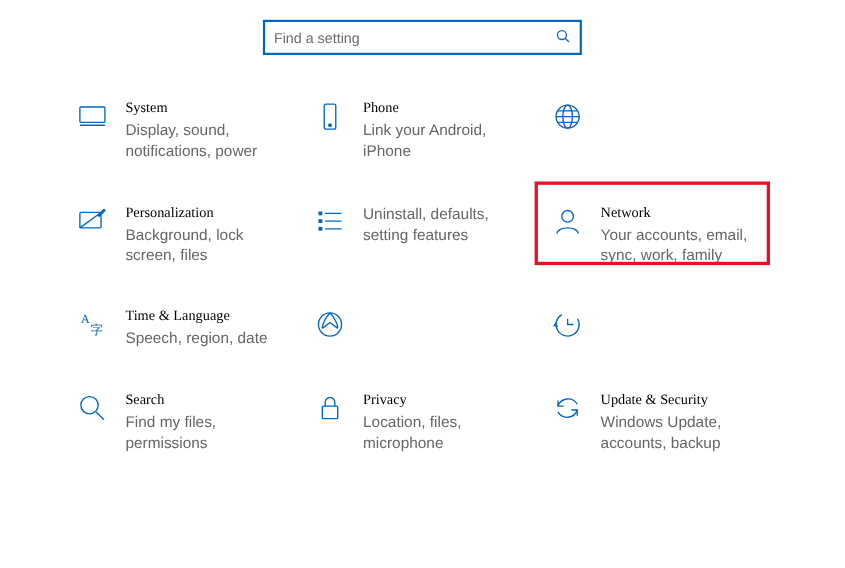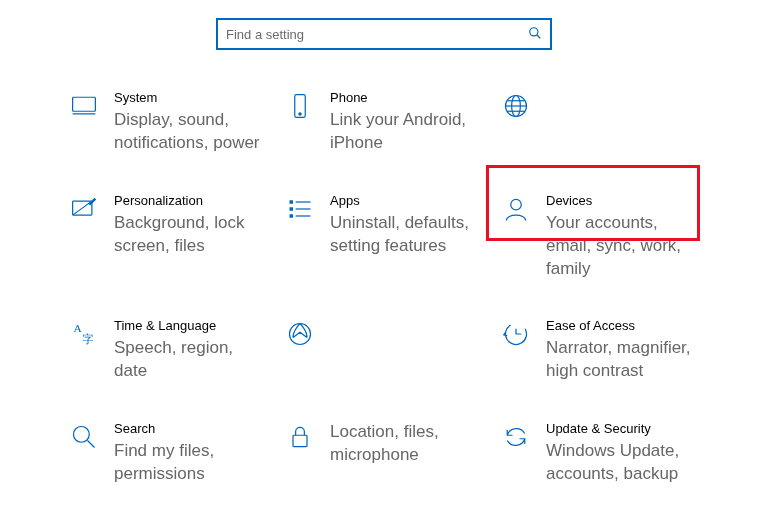--- a/index.html
+++ b/index.html
@@ -11,21 +11,21 @@
     overflow: hidden;
     color: #000;
   }
   .search-wrap {
     display: flex;
     justify-content: center;
     padding-top: 18px;
     padding-bottom: 40px;
   }
   .search-box {
-    width: 336px;
+    width: 290px;
     height: 32px;
     border: 2px solid #0067c0;
     display: flex;
     align-items: center;
     padding: 0 8px;
     position: relative;
   }
   .search-box input {
     border: none;
     outline: none;
@@ -61,23 +61,24 @@
     justify-content: center;
     color: #0067c0;
   }
   .tile-icon svg { width: 28px; height: 28px; stroke: #0067c0; fill: none; stroke-width: 1.4; }
   .tile-text { padding-top: 0px; max-width: 150px; }
   .tile-title {
     font-size: 13px;
     color: #000;
     line-height: 1.3;
     margin-bottom: 2px;
+    font-family: Liberation Serif, serif;
   }
   .tile-desc {
-    font-size: 17px;
+    font-size: 14px;
     color: #666;
     line-height: 1.35;
   }
   .highlight {
     position: absolute;
     border: 3px solid #e81123;
     pointer-events: none;
   }
 </style>
 </head>
@@ -155,34 +156,33 @@
       <svg viewBox="0 0 32 32">
         <rect x="4" y="6" width="4" height="4" fill="#0067c0" stroke="none"></rect>
           <line x1="11" y1="8" x2="28" y2="8"></line>
         <rect x="4" y="14" width="4" height="4" fill="#0067c0" stroke="none"></rect>
           <line x1="11" y1="16" x2="28" y2="16"></line>
         <rect x="4" y="22" width="4" height="4" fill="#0067c0" stroke="none"></rect>
           <line x1="11" y1="24" x2="28" y2="24"></line>
       </svg>
     </div>
     <div class="tile-text">
-      <div class="tile-title">Apps</div>
       <div class="tile-desc">Uninstall, defaults, setting features</div>
     </div>
   </div>
 
   <div class="tile">
     <div class="tile-icon">
       <svg viewBox="0 0 32 32">
           <circle cx="16" cy="11" r="6"></circle>
           <path d="M5 29 C5 21 27 21 27 29"></path>
         </svg>
     </div>
     <div class="tile-text">
-      <div class="tile-title">Devices</div>
+      <div class="tile-title">Network</div>
       <div class="tile-desc">Your accounts, email, sync, work, family</div>
     </div>
   </div>
 
   <div class="tile">
     <div class="tile-icon">
       <svg viewBox="0 0 32 32">
           <text x="4" y="14" font-size="13" fill="#0067c0" stroke="none" font-family="Segoe UI">A</text>
           <text x="14" y="26" font-size="13" fill="#0067c0" stroke="none" font-family="Segoe UI">字</text>
         </svg>
@@ -205,24 +205,20 @@
   </div>
 
   <div class="tile">
     <div class="tile-icon">
       <svg viewBox="0 0 32 32">
           <circle cx="16" cy="16" r="12" stroke-dasharray="56 20" transform="rotate(-30 16 16)"></circle>
           <polyline points="16,10 16,16 22,16"></polyline>
           <path d="M4 14 l-2 3 4 1"></path>
         </svg>
     </div>
-    <div class="tile-text">
-      <div class="tile-title">Ease of Access</div>
-      <div class="tile-desc">Narrator, magnifier, high contrast</div>
-    </div>
   </div>
 
   <div class="tile">
     <div class="tile-icon">
       <svg viewBox="0 0 32 32">
           <circle cx="13" cy="13" r="9"></circle>
           <line x1="20" y1="20" x2="28" y2="28"></line>
         </svg>
     </div>
     <div class="tile-text">
@@ -232,20 +228,21 @@
   </div>
 
   <div class="tile">
     <div class="tile-icon">
       <svg viewBox="0 0 32 32">
           <rect x="8" y="14" width="16" height="13" rx="1"></rect>
           <path d="M11 14 v-4 a5 5 0 0 1 10 0 v4"></path>
         </svg>
     </div>
     <div class="tile-text">
+      <div class="tile-title">Privacy</div>
       <div class="tile-desc">Location, files, microphone</div>
     </div>
   </div>
 
   <div class="tile">
     <div class="tile-icon">
       <svg viewBox="0 0 32 32">
           <path d="M26 12 A11 11 0 0 0 6 14"></path>
           <path d="M6 20 A11 11 0 0 0 26 18"></path>
           <polyline points="6,8 6,14 12,14"></polyline>

